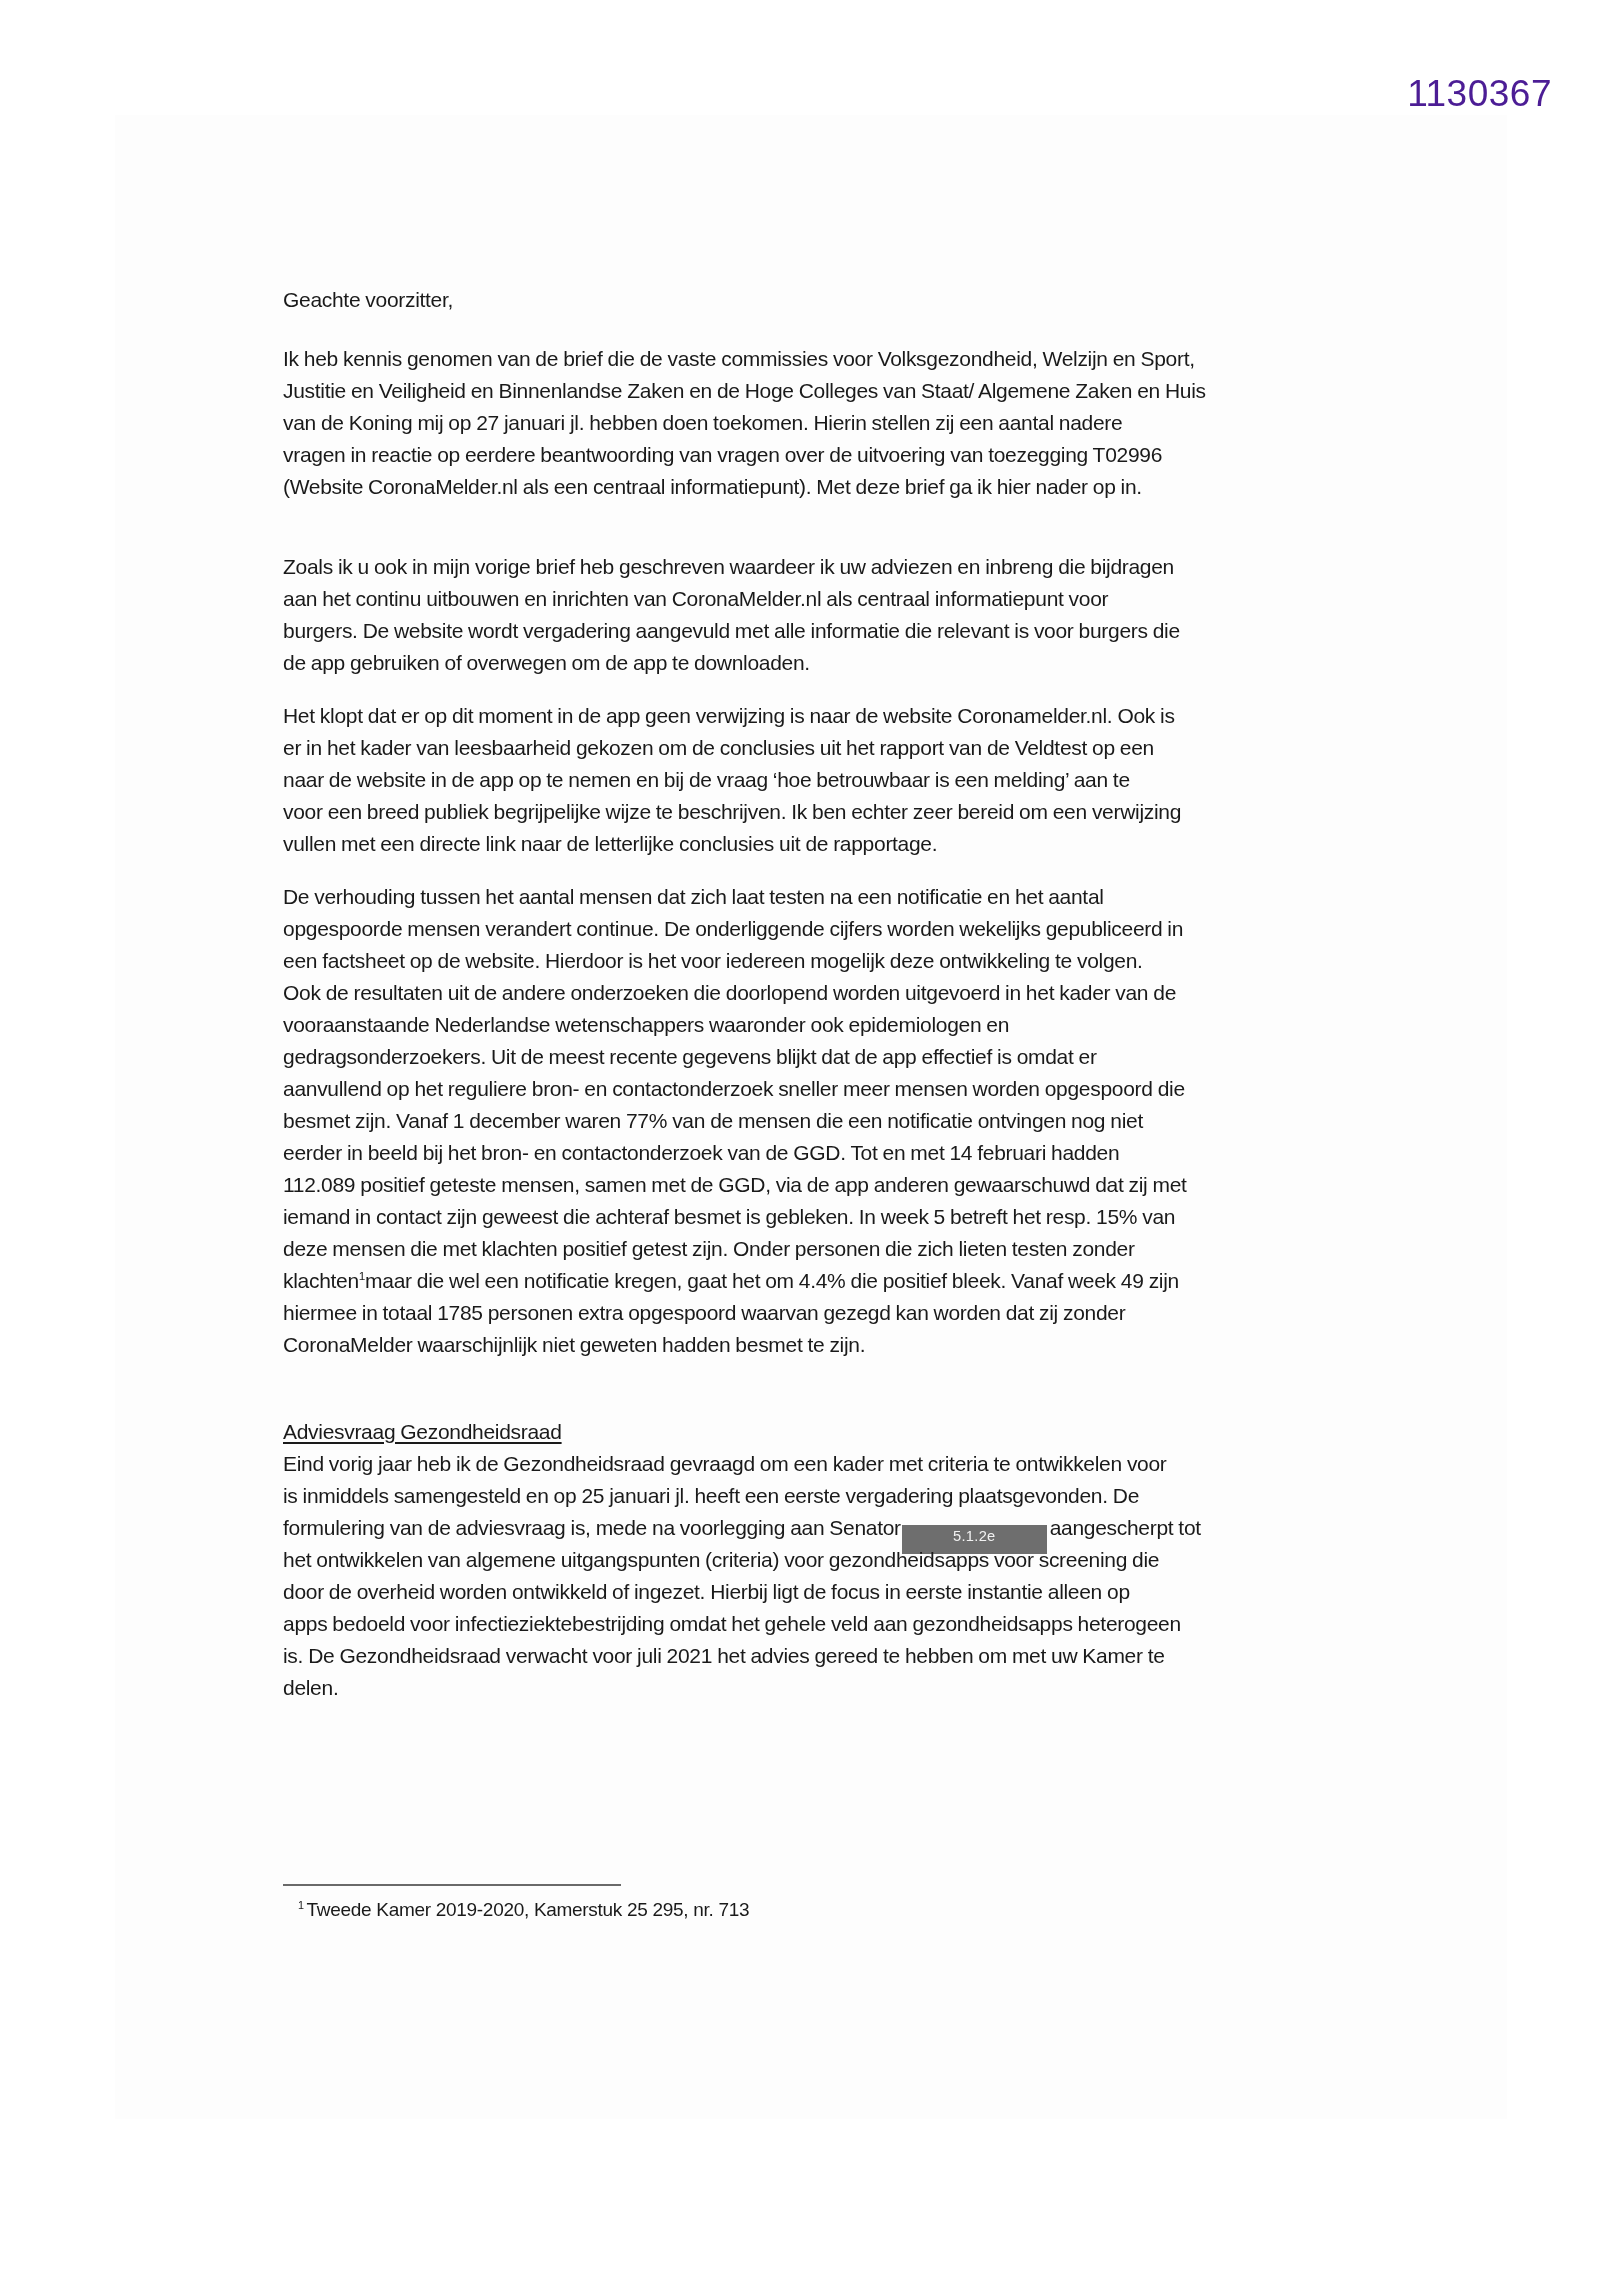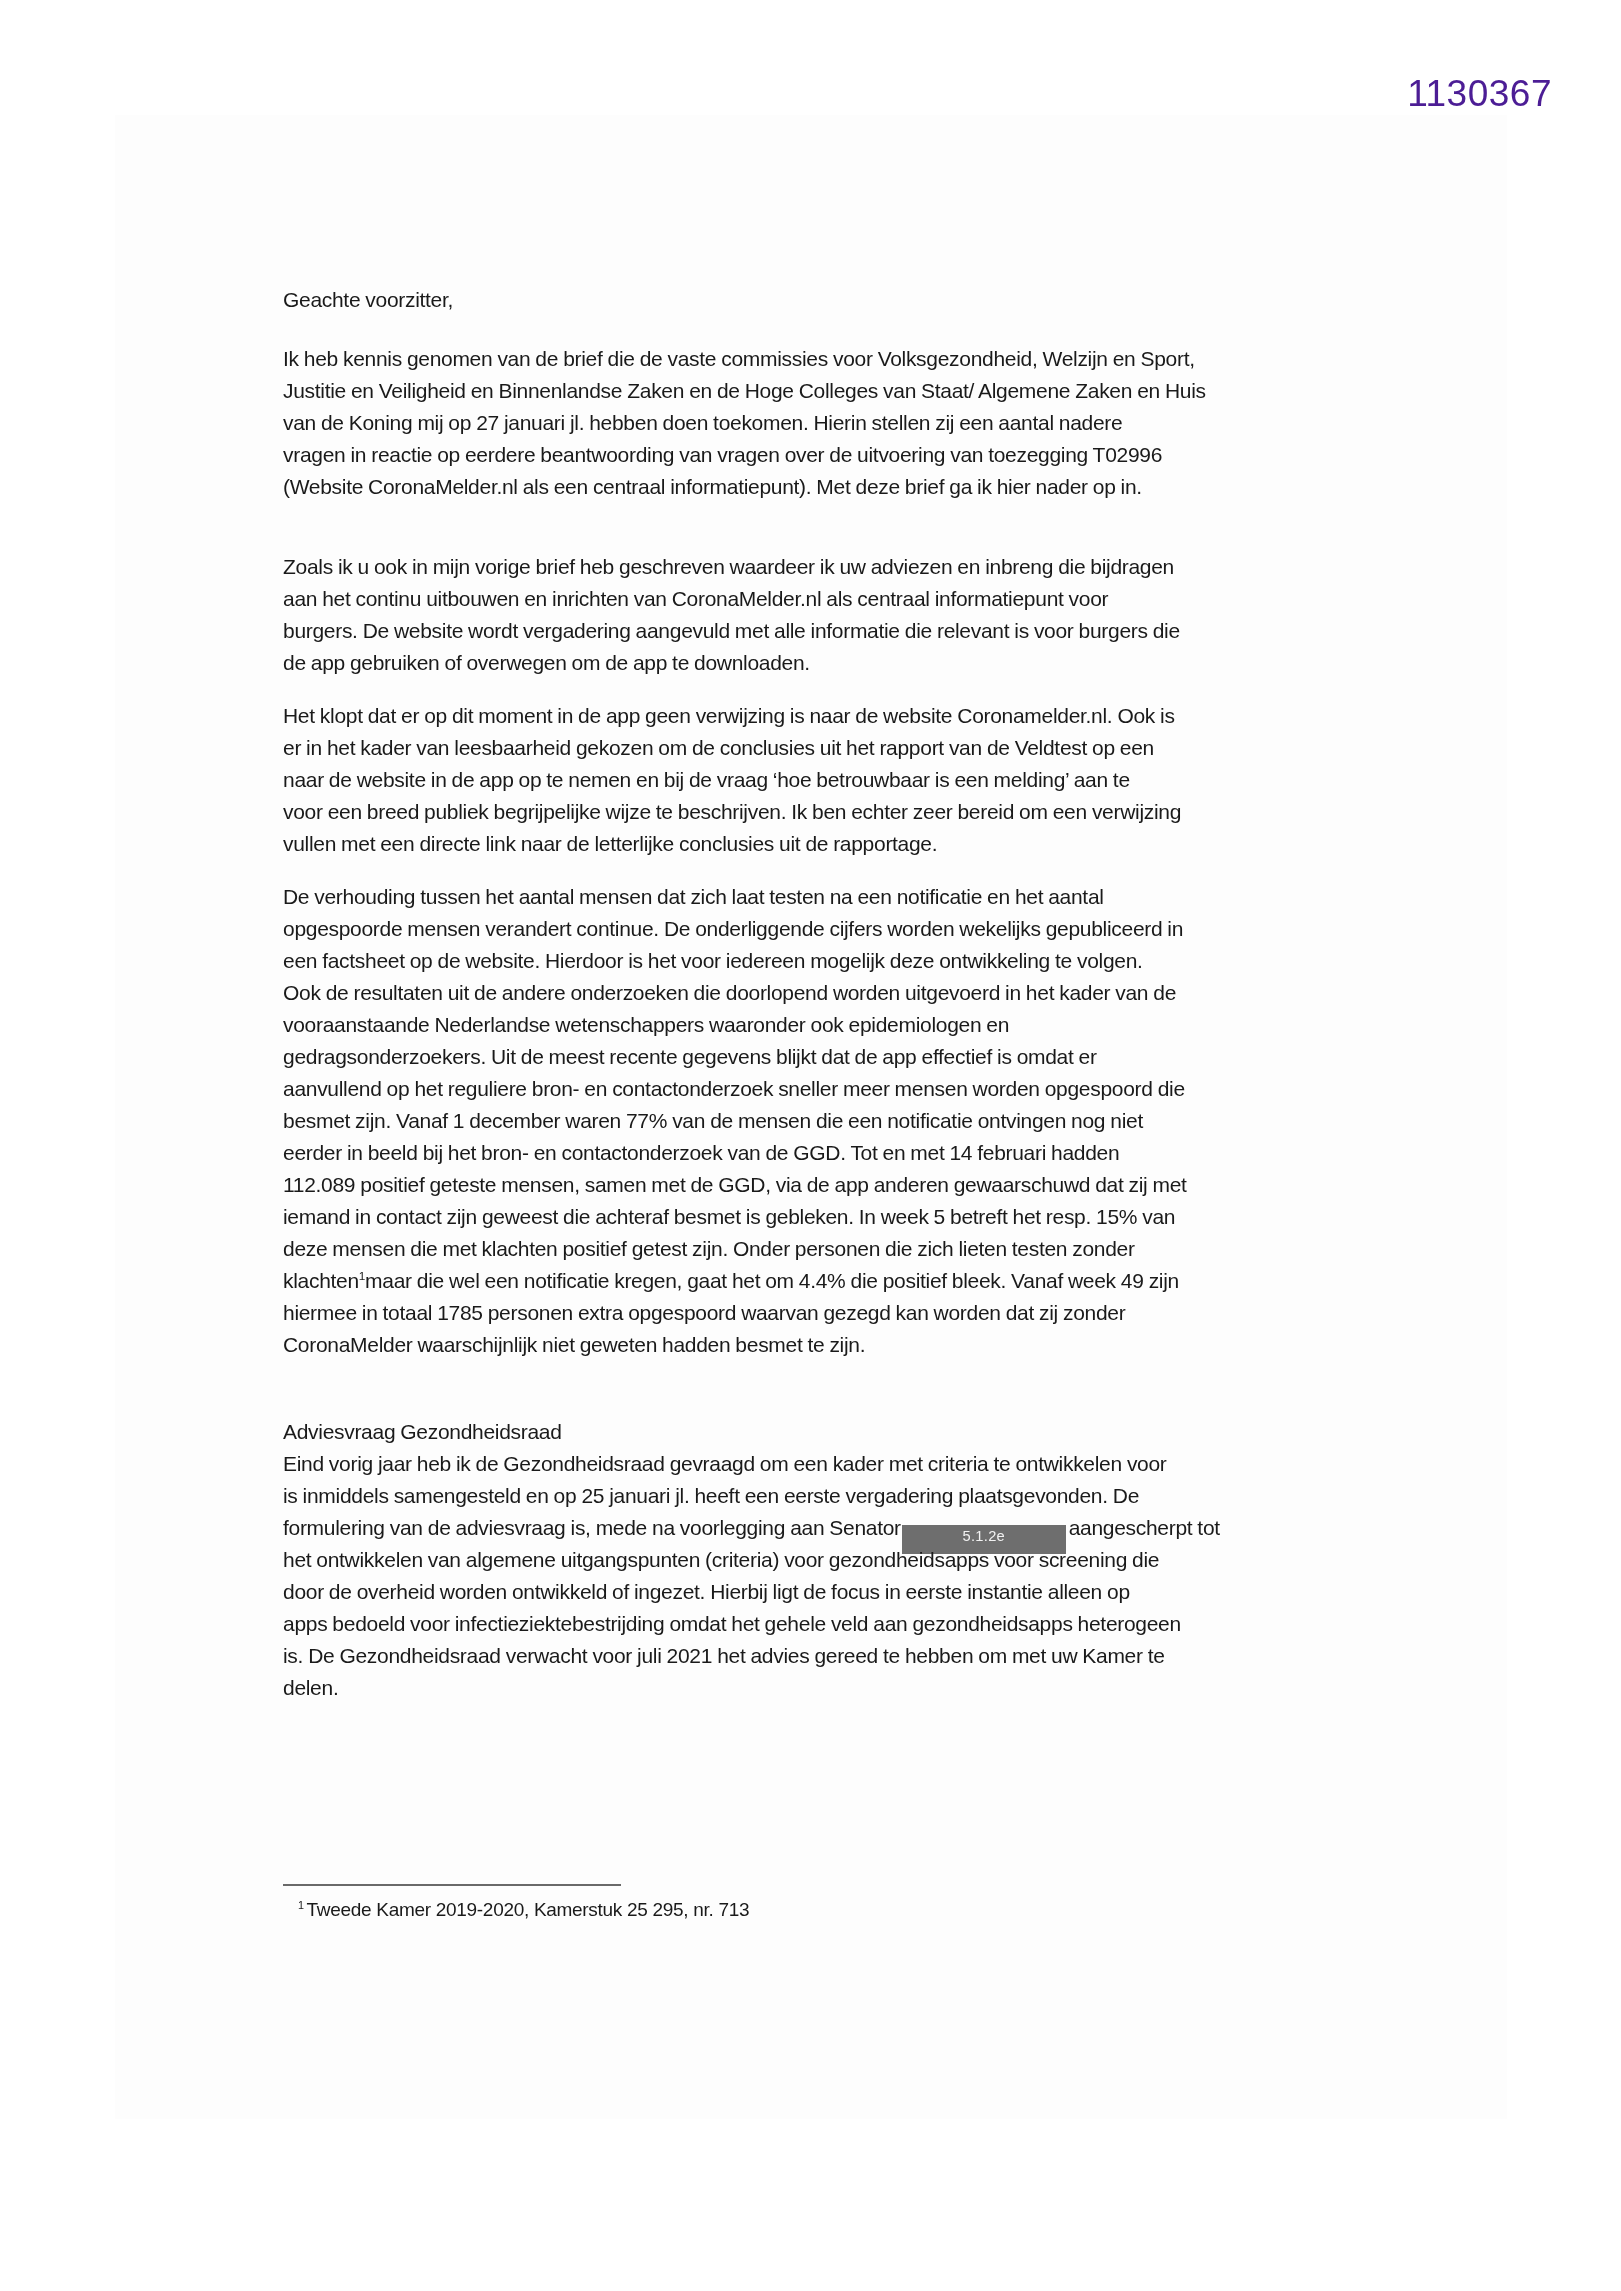--- a/index.html
+++ b/index.html
@@ -20,24 +20,24 @@
   .content {
     position:absolute; left:283px; top:284px; width:1078px;
     font-size:21px; line-height:32px; letter-spacing:-0.3px;
     word-spacing:-0.5px;
   }
   .line { white-space:nowrap; height:32px; }
   .salutation { margin-bottom:27.4px; }
   .para { margin-bottom:20.6px; }
   .para.p1 { margin-bottom:48px; }
   .para.p4 { margin-bottom:55px; }
-  .heading { text-underline-offset:2.9px; }
+  .heading { text-decoration:underline; text-underline-offset:2.9px; }
   sup { font-size:11.8px; line-height:0; vertical-align:7.8px; }
   .redaction {
-    display:inline-block; width:164px; height:29px; background:#6e6e6e;
+    display:inline-block; width:145px; height:29px; background:#6e6e6e;
     color:#f2f2f2; font-size:14.7px; text-align:center; line-height:23.5px;
     vertical-align:-6.9px; margin:0 2.9px 0 1px; letter-spacing:0.3px;
     font-family:"Liberation Sans", sans-serif;
   }
   .footnote-rule {
     position:absolute; left:283px; top:1884px; width:338px; height:0;
     border-top:2px solid #6a6a6a;
   }
   .footnote {
     position:absolute; left:298px; top:1899px; font-size:19px;

